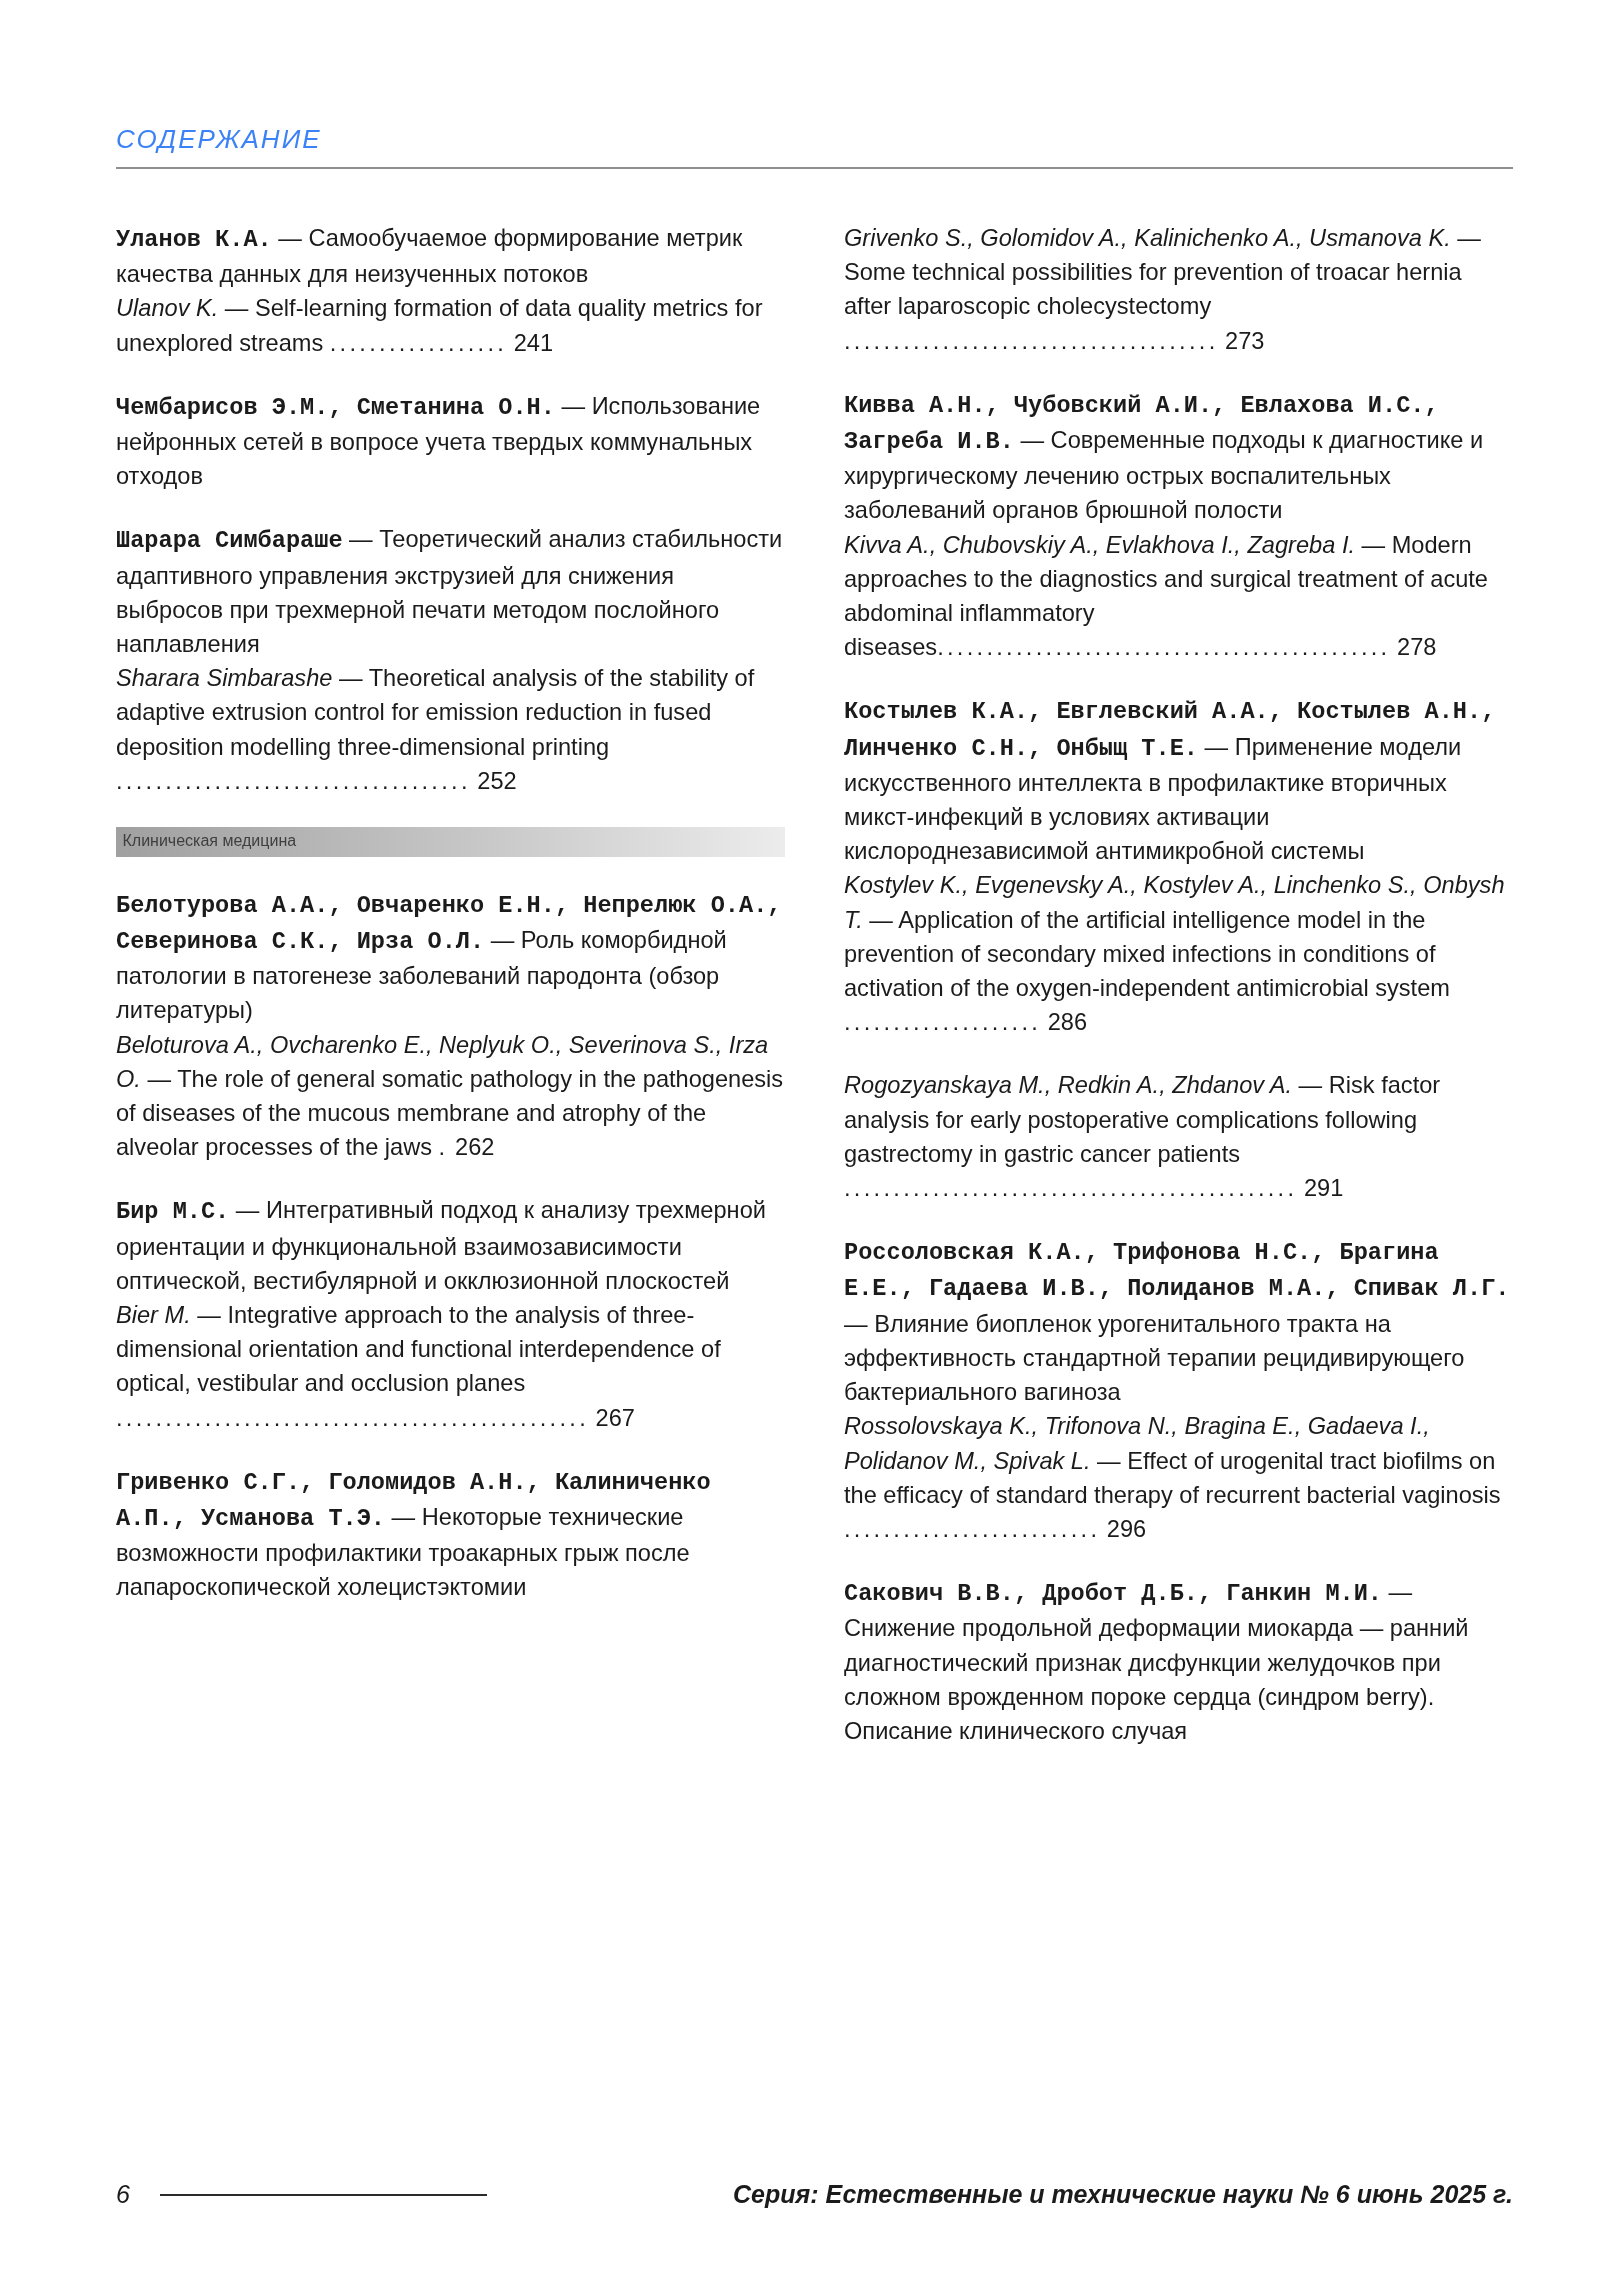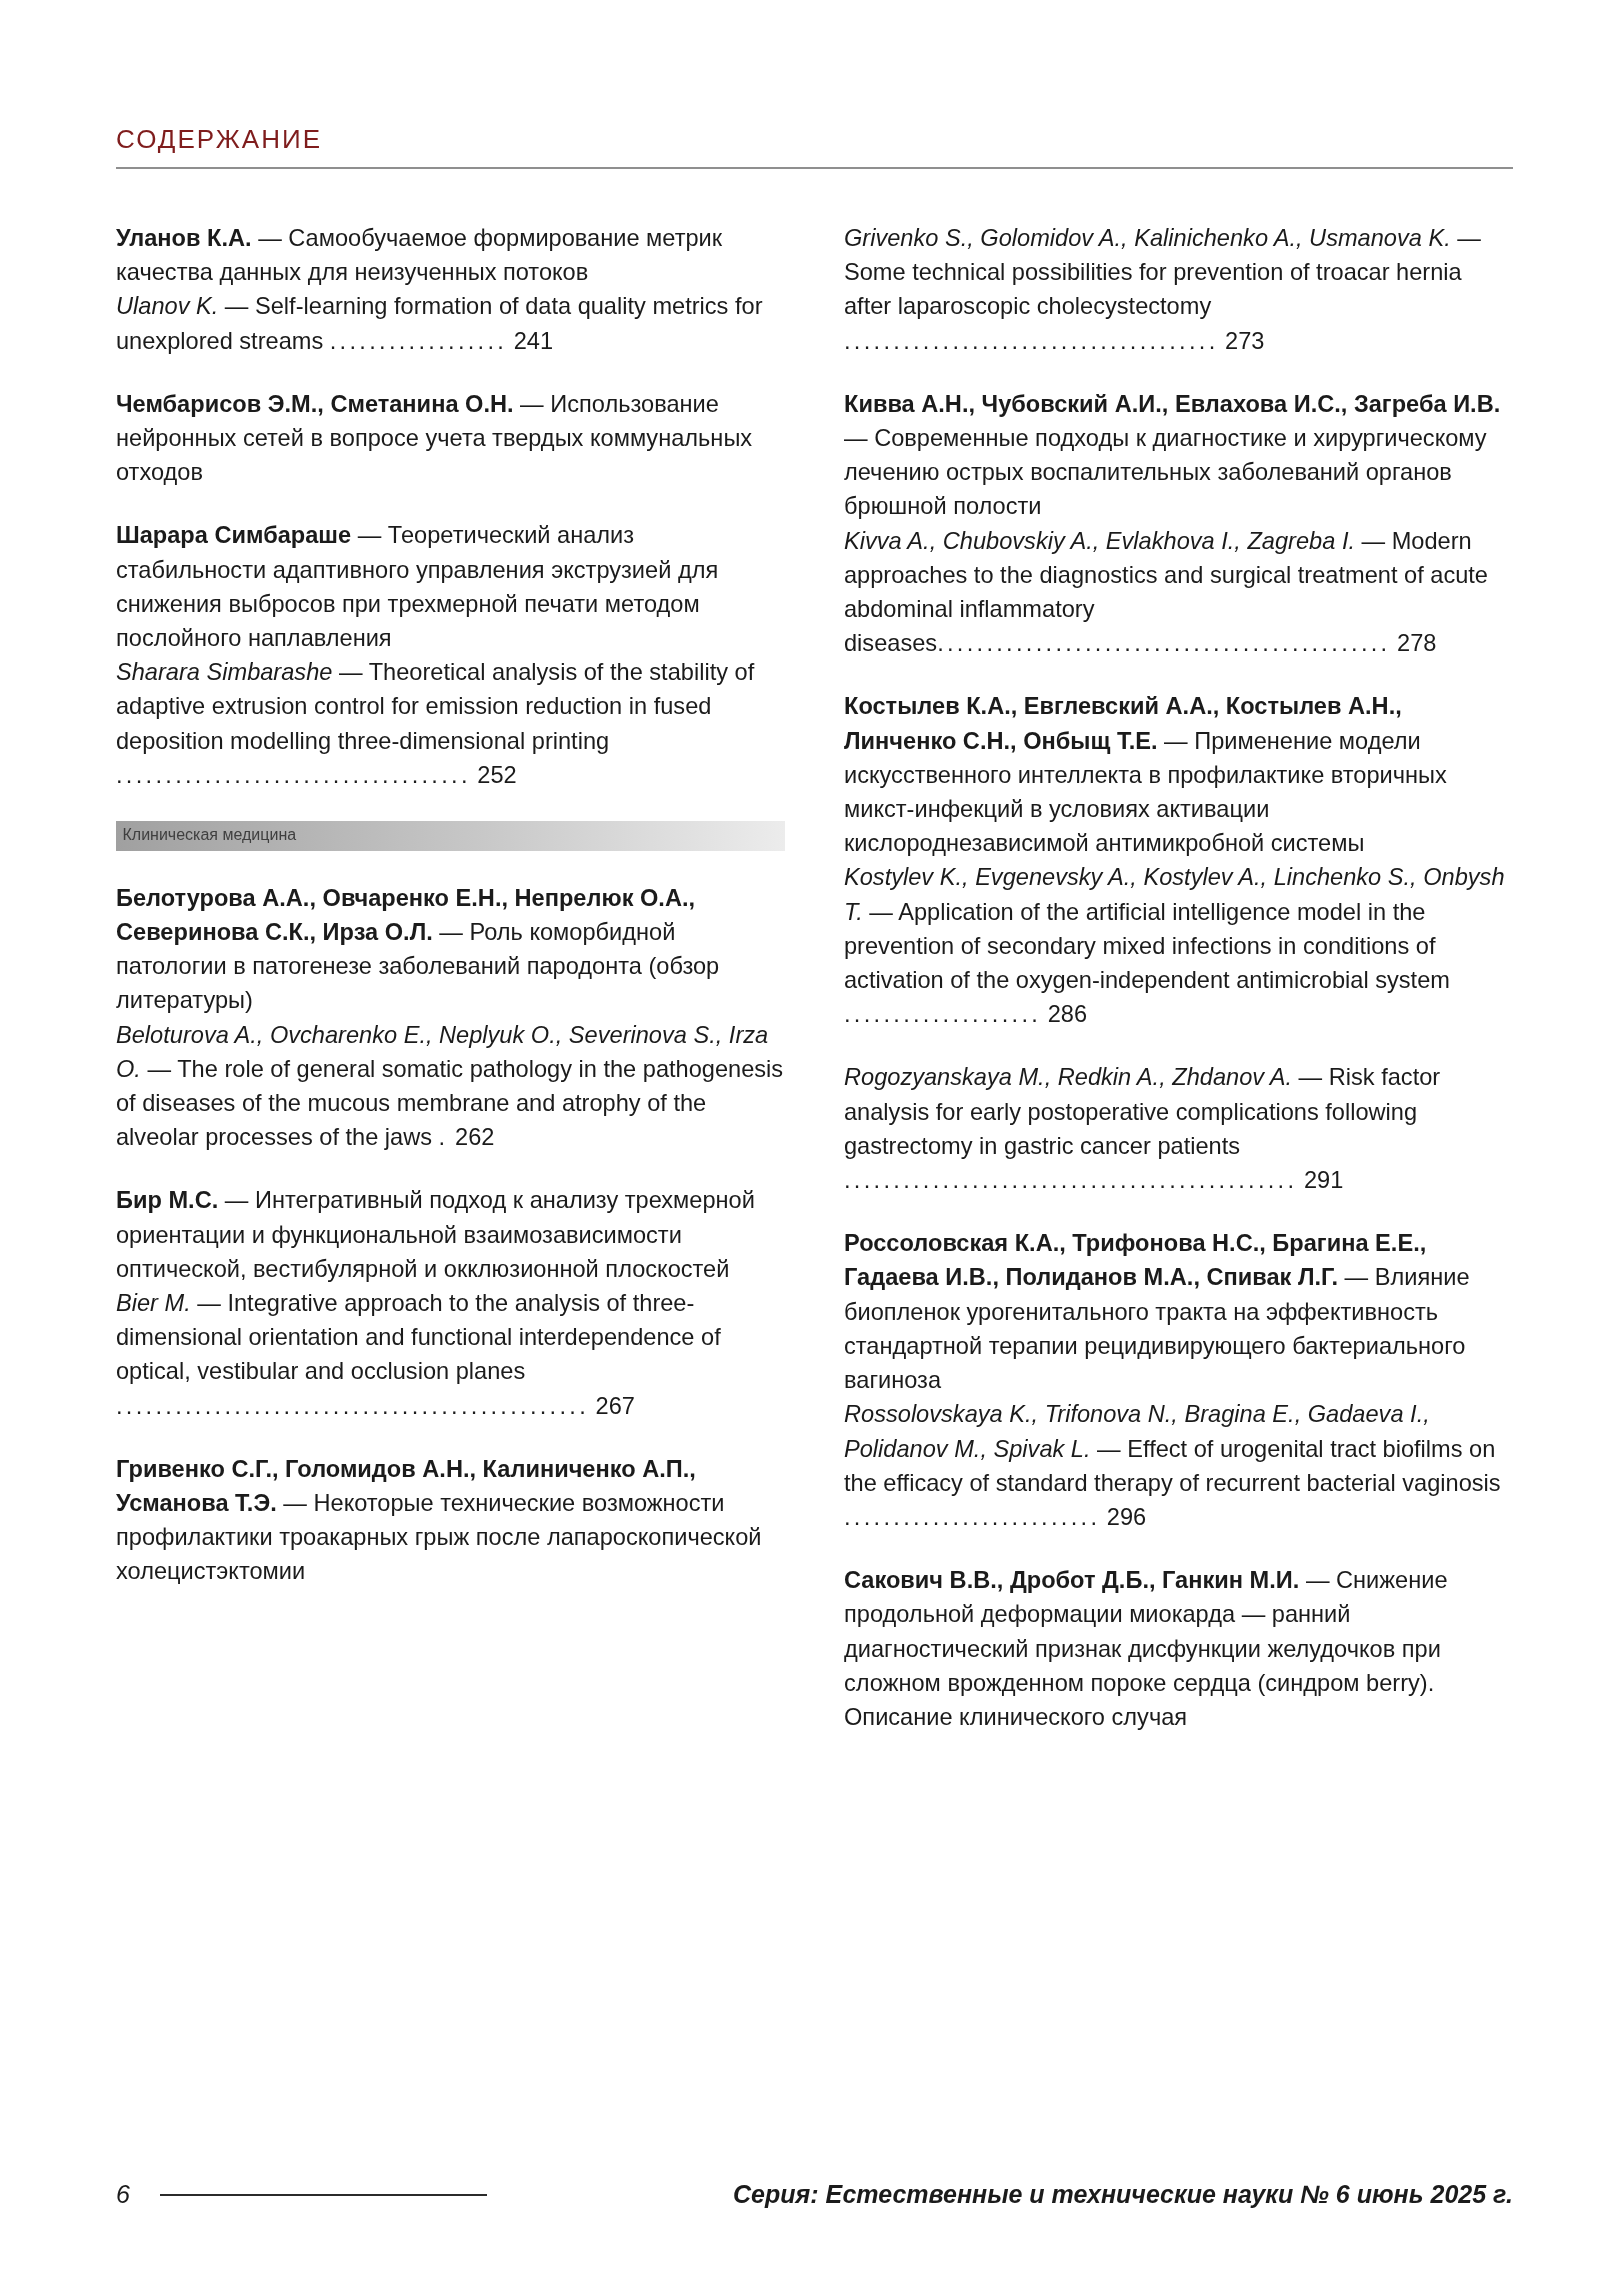--- a/index.html
+++ b/index.html
@@ -13,22 +13,23 @@
     overflow: hidden;
   }
   .page { position: absolute; inset: 0; }
 
   
   header { position: absolute; left: 116px; right: 110px; top: 124px; }
   h1 {
     margin: 0;
     font-size: 26px;
     font-weight: 400;
+    font-style: italic;
     letter-spacing: 2px;
-    color: #7f1d1d;
+    color: #3b82f6;
   }
   .rule {
     height: 2px;
     background: #8f8f8f;
     margin-top: 11.8px;
   }
 
   
   .columns {
     position: absolute;
@@ -41,21 +42,21 @@
   }
   .col { flex: 1 1 0; min-width: 0; }
 
   .entry { margin: 0 0 29px 0; }
   .entry p {
     margin: 0;
     font-size: 23.6px;
     line-height: 1.45;
     text-align: left;
   }
-  .b { font-weight: 700; }
+  .b { font-weight: 700; font-family: Liberation Mono, monospace; }
   .i { font-style: italic; text-align: right; }
   .dots { letter-spacing: 3.3px; white-space: nowrap; }
   .pg { white-space: nowrap; }
 
   .section-bar {
     margin: 6.5px 0 30px 0;
     padding: 5.2px 9.2px 6.5px 6.5px;
     font-size: 16px;
     color: #3f3f3f;
     background: linear-gradient(90deg, #a0a0a0 0%, #c8c8c8 55%, #ececec 100%);

